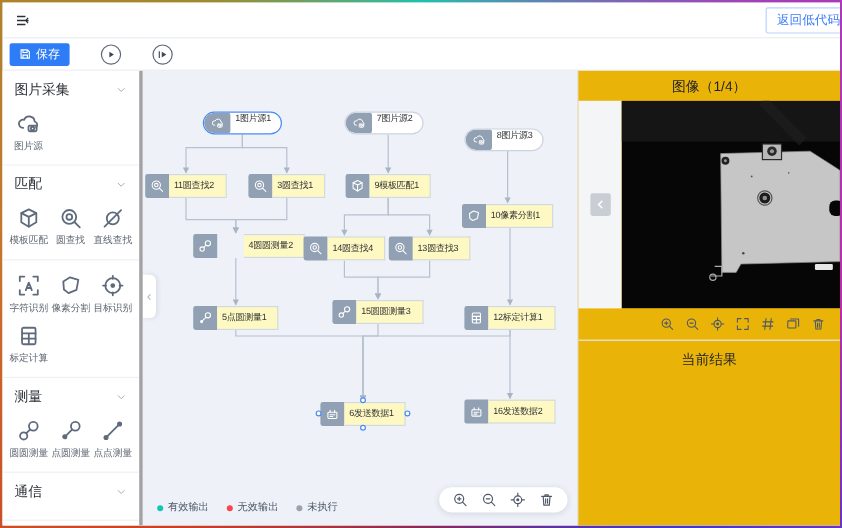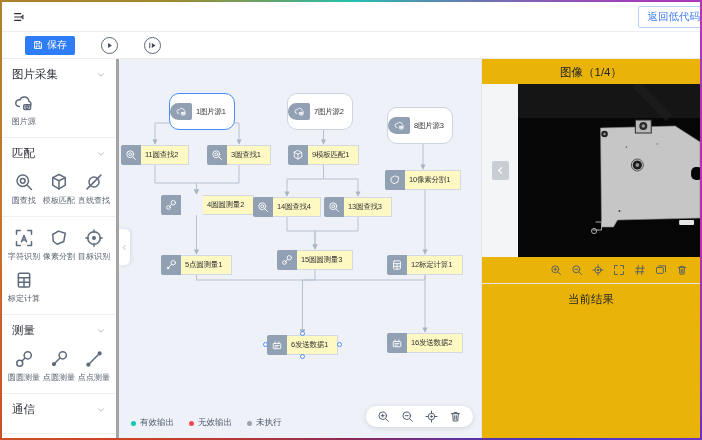--- a/index.html
+++ b/index.html
@@ -11,21 +11,21 @@
   .icon { display:inline-flex; align-items:center; justify-content:center; }
   .icon svg { display:block; }
 
   
   .hdr { height:30px; display:flex; align-items:center; padding:0 10px; border-bottom:1px solid #ecedf1; flex:none; }
   .menu-btn { color:#2b2f36; cursor:pointer; }
   .back-btn { margin-left:auto; margin-right:-20px; border:1px solid #b9d2fb; color:#3f7ef7; background:#fff;
     font-size:10.5px; padding:3px 9px; border-radius:2px; white-space:nowrap; }
 
   
-  .tbar { height:27px; display:flex; align-items:center; gap:26px; padding:0 23px; border-bottom:1px solid #e9ebef; flex:none; }
+  .tbar { height:27px; display:flex; align-items:center; gap:26px; padding:0 6px; border-bottom:1px solid #e9ebef; flex:none; }
   .save-btn { background:#2e7cf6; color:#fff; border:none; border-radius:2px; height:19px; padding:0 8px;
     font-size:10px; display:flex; align-items:center; gap:4px; }
   .round-btn { width:17px; height:17px; border-radius:50%; border:1px solid #5c6779; background:#fff; color:#3d4758;
     display:flex; align-items:center; justify-content:center; padding:0; }
 
   .main { flex:1; display:flex; min-height:0; }
 
   
   .sidebar { width:117px; flex:none; border-right:3px solid #a3a3a3; background:#fff; overflow:hidden; }
   .sb-sec { border-bottom:1px solid #eef0f4; padding:7px 0 9px; }
@@ -36,21 +36,21 @@
   .sb-item .lbl { font-size:8.5px; color:#5c6470; white-space:nowrap; transform:scale(.95); }
 
   
   .canvas { flex:1; position:relative; background:#eef1f8; overflow:hidden; }
   .edges { position:absolute; inset:0; width:100%; height:100%; }
   .node { position:absolute; display:flex; cursor:pointer; }
   .node-rect .nr-icon { width:20px; height:20px; background:#91a0b3; border-radius:2px 0 0 2px; color:#fff;
     display:flex; align-items:center; justify-content:center; flex:none; }
   .node-rect .nr-label { height:20px; background:#fef9c3; border:1px solid #d3d9e3; border-left:none;
     display:flex; align-items:center; padding:0 4px; font-size:7.5px; color:#303133; white-space:nowrap; overflow:hidden; letter-spacing:-.2px; }
-  .node-pill { height:37px; border:1px solid #ccd4e0; border-radius:10px; background:#fff; align-items:center; overflow:hidden; }
+  .node-pill { height:19px; border:1px solid #ccd4e0; border-radius:10px; background:#fff; align-items:flex-start; overflow:hidden; }
   .node-pill.sel { border-color:#4a8cf7; }
   .node-pill .np-icon { width:22px; height:17px; background:#91a0b3; border-radius:9px 2px 2px 9px; color:#fff;
     display:flex; align-items:center; justify-content:center; flex:none; }
   .node-pill .np-label { font-size:7.5px; color:#303133; padding:0 5px 0 4px; white-space:nowrap; letter-spacing:-.2px; }
   .handle { position:absolute; width:5px; height:5px; border-radius:50%; background:#fff; border:1px solid #4a8cf7; }
 
   .legend { position:absolute; left:12px; bottom:9px; display:flex; gap:15px; align-items:center; }
   .lg-item { display:flex; align-items:center; gap:4px; font-size:8.5px; color:#4e5969; }
   .lg-dot { width:5px; height:5px; border-radius:50%; }
 
@@ -147,35 +147,35 @@
               <span class="icon">
                 <svg width="10" height="10" viewBox="0 0 16 16" fill="none" stroke="currentColor" stroke-width="1.2" stroke-linecap="round" stroke-linejoin="round">
                   <path d="M4 6l4 4 4-4"></path>
                 </svg>
               </span>
             </div>
             <div class="sb-grid">
               <div class="sb-item">
                 <span class="icon">
                   <svg width="20" height="20" viewBox="0 0 16 16" fill="none" stroke="currentColor" stroke-width="1.2" stroke-linecap="round" stroke-linejoin="round">
+                    <path d="M8 2l5 2.5v6L8 13.5 3 10.5v-6z"></path>
+                    <path d="M3 4.5l5 2.5 5-2.5M8 7v6.5"></path>
+                  </svg>
+                </span>
+                <span class="lbl">模板匹配</span>
+              </div>
+              <div class="sb-item">
+                <span class="icon">
+                  <svg width="20" height="20" viewBox="0 0 16 16" fill="none" stroke="currentColor" stroke-width="1.2" stroke-linecap="round" stroke-linejoin="round">
                     <circle cx="7" cy="7" r="4.6"></circle>
                     <circle cx="7" cy="7" r="1.9"></circle>
                     <path d="M10.4 10.4L14 14"></path>
                   </svg>
                 </span>
                 <span class="lbl">圆查找</span>
-              </div>
-              <div class="sb-item">
-                <span class="icon">
-                  <svg width="20" height="20" viewBox="0 0 16 16" fill="none" stroke="currentColor" stroke-width="1.2" stroke-linecap="round" stroke-linejoin="round">
-                    <path d="M8 2l5 2.5v6L8 13.5 3 10.5v-6z"></path>
-                    <path d="M3 4.5l5 2.5 5-2.5M8 7v6.5"></path>
-                  </svg>
-                </span>
-                <span class="lbl">模板匹配</span>
               </div>
               <div class="sb-item">
                 <span class="icon">
                   <svg width="20" height="20" viewBox="0 0 16 16" fill="none" stroke="currentColor" stroke-width="1.2" stroke-linecap="round" stroke-linejoin="round">
                     <circle cx="8" cy="8" r="4"></circle>
                     <path d="M2.5 13.5l11-11"></path>
                   </svg>
                 </span>
                 <span class="lbl">直线查找</span>
               </div>

